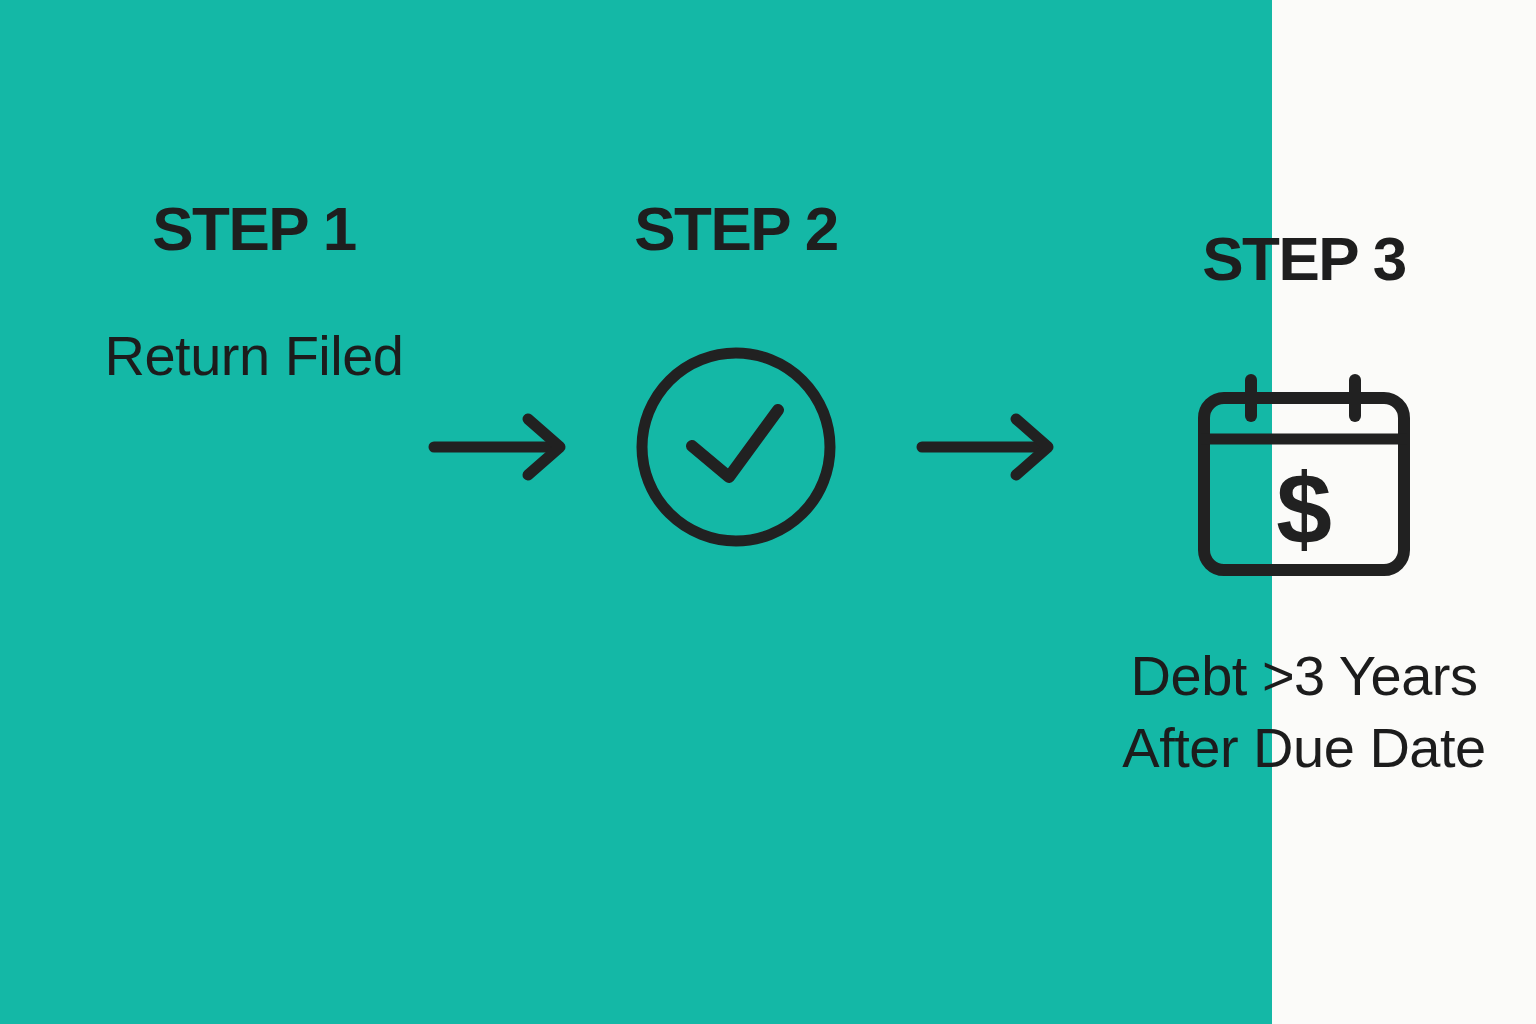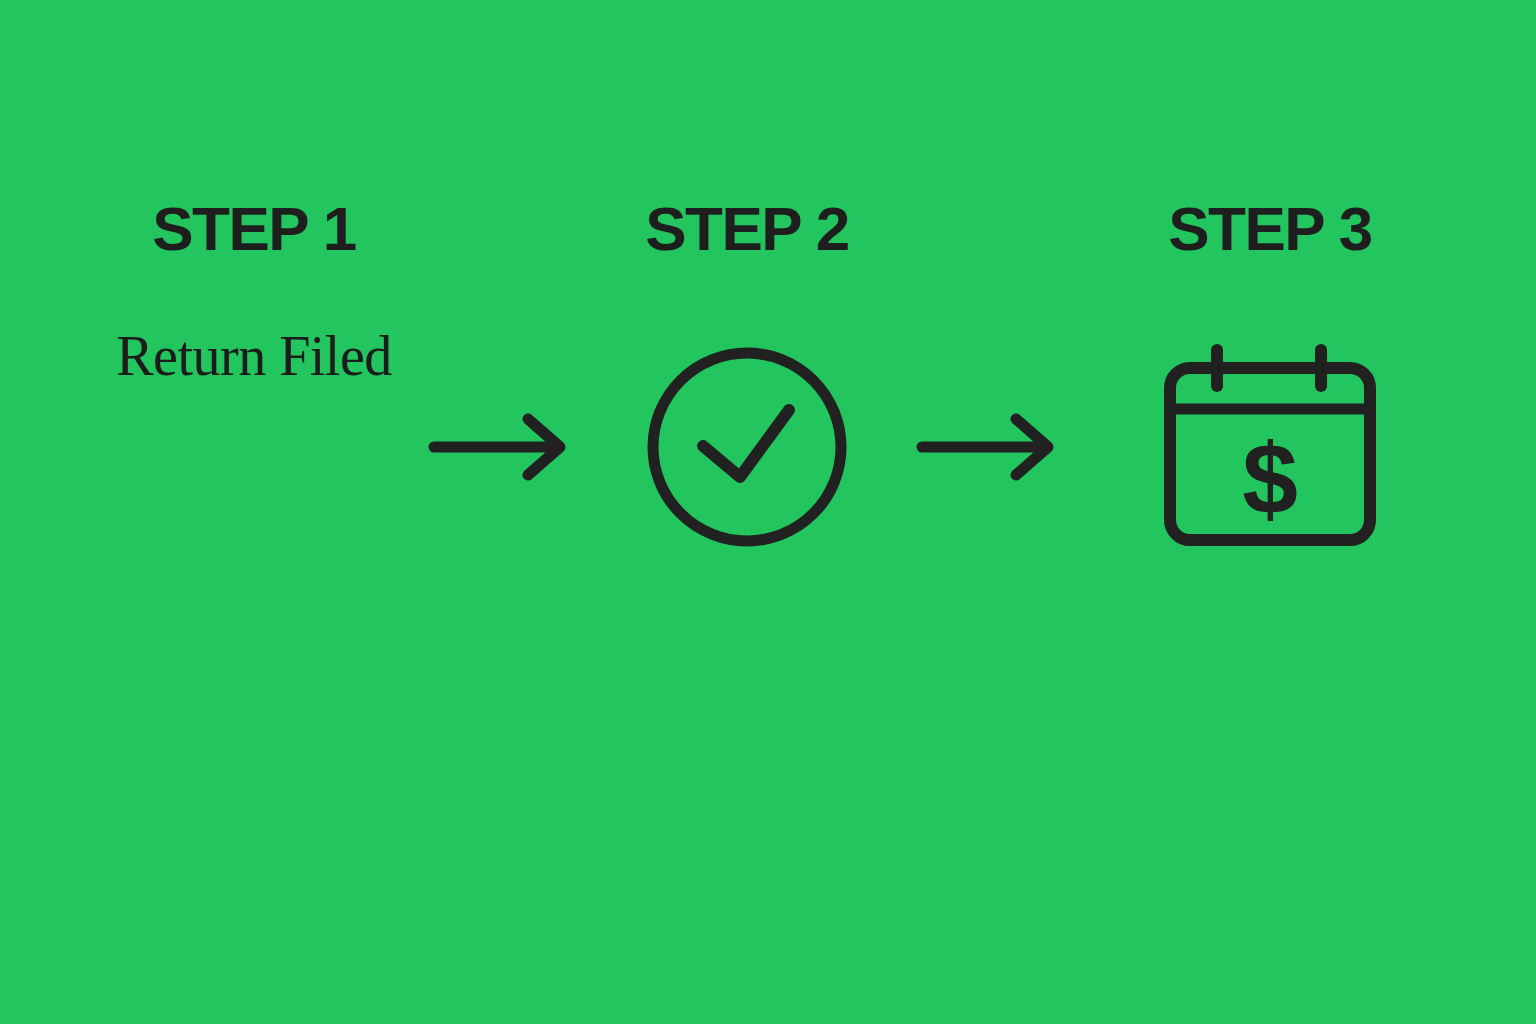--- a/index.html
+++ b/index.html
@@ -5,35 +5,35 @@
   * { margin: 0; padding: 0; box-sizing: border-box; }
   html, body { width: 1536px; height: 1024px; }
   body {
     background: #fbfbf9;
     font-family: "Liberation Sans", sans-serif;
     color: #1f1f1f;
     overflow: hidden;
   }
   .canvas {
     position: relative;
-    width: 1536px;
+    width: 1272px;
     height: 1024px;
-    background: #22c55e;
+    background: #14b8a6;
   }
   .step {
     position: absolute;
     top: 196px;
     width: 400px;
     display: flex;
     flex-direction: column;
     align-items: center;
   }
   .step-1 { left: 54px; }
-  .step-2 { left: 547px; align-items: center; }
-  .step-3 { left: 1070px; }
+  .step-2 { left: 536px; align-items: center; }
+  .step-3 { left: 1104px; margin-top: 30px; }
   .step-title {
     font-size: 62px;
     line-height: 66px;
     font-weight: 700;
     letter-spacing: -1.5px;
     color: #1e1e1e;
     white-space: nowrap;
   }
   .icon-area {
     height: 210px;
@@ -44,21 +44,20 @@
   }
   .step-label {
     margin-top: 58px;
     font-size: 56px;
     line-height: 72px;
     letter-spacing: -0.5px;
     font-weight: 400;
     text-align: center;
     color: #1c1c1c;
     white-space: nowrap;
-    font-family: Liberation Serif, serif;
   }
   .arrow {
     position: absolute;
     top: 407px;
     width: 150px;
     height: 80px;
   }
   .arrow-1 { left: 424px; }
   .arrow-2 { left: 912px; }
   svg { display: block; }
@@ -102,15 +101,19 @@
     <h2 class="step-title">STEP 3</h2>
     <div class="icon-area">
       <svg width="214" height="210" viewBox="0 0 214 210">
         <rect x="7" y="26" width="200" height="172" rx="20" ry="20" fill="none" stroke="#212121" stroke-width="12"></rect>
         <line x1="54" y1="8" x2="54" y2="44" stroke="#212121" stroke-width="12" stroke-linecap="round"></line>
         <line x1="158" y1="8" x2="158" y2="44" stroke="#212121" stroke-width="12" stroke-linecap="round"></line>
         <line x1="4" y1="67" x2="210" y2="67" stroke="#212121" stroke-width="11"></line>
         <text x="107" y="172" text-anchor="middle" font-family="Liberation Sans, sans-serif" font-size="100" font-weight="600" fill="#212121">$</text>
       </svg>
     </div>
+    <p class="step-label">
+      <span>Debt &gt;3 Years</span><br>
+      <span>After Due Date</span>
+    </p>
   </section>
 
 </div>
 
 </body></html>

